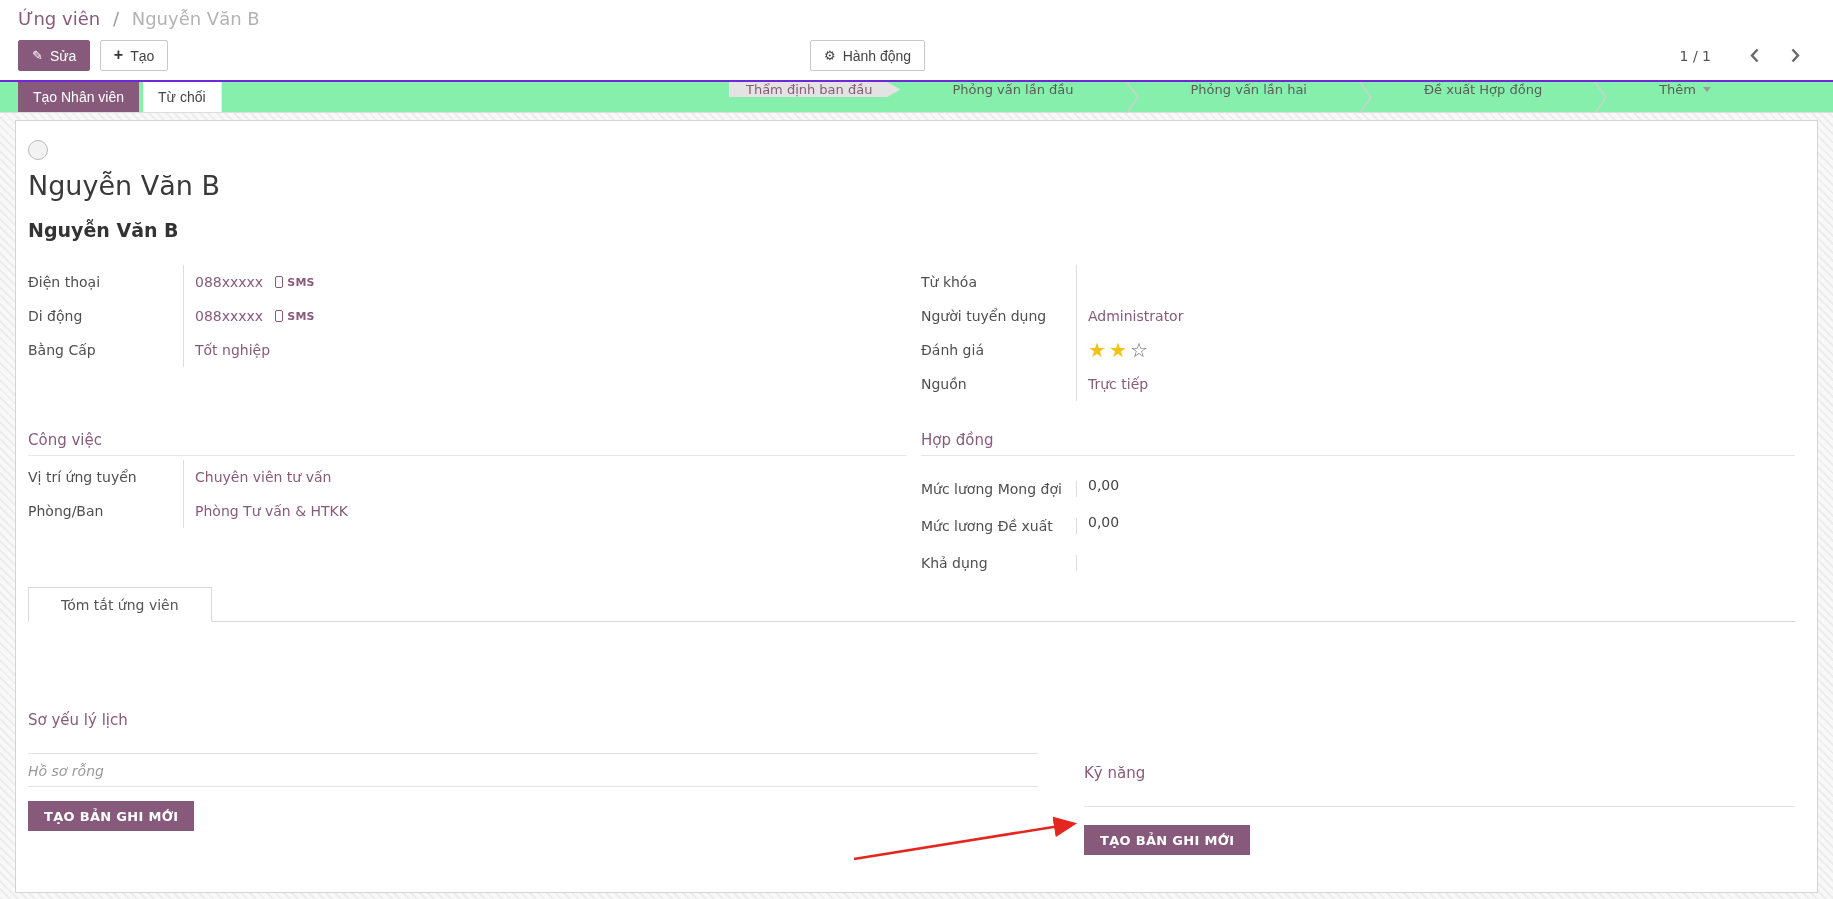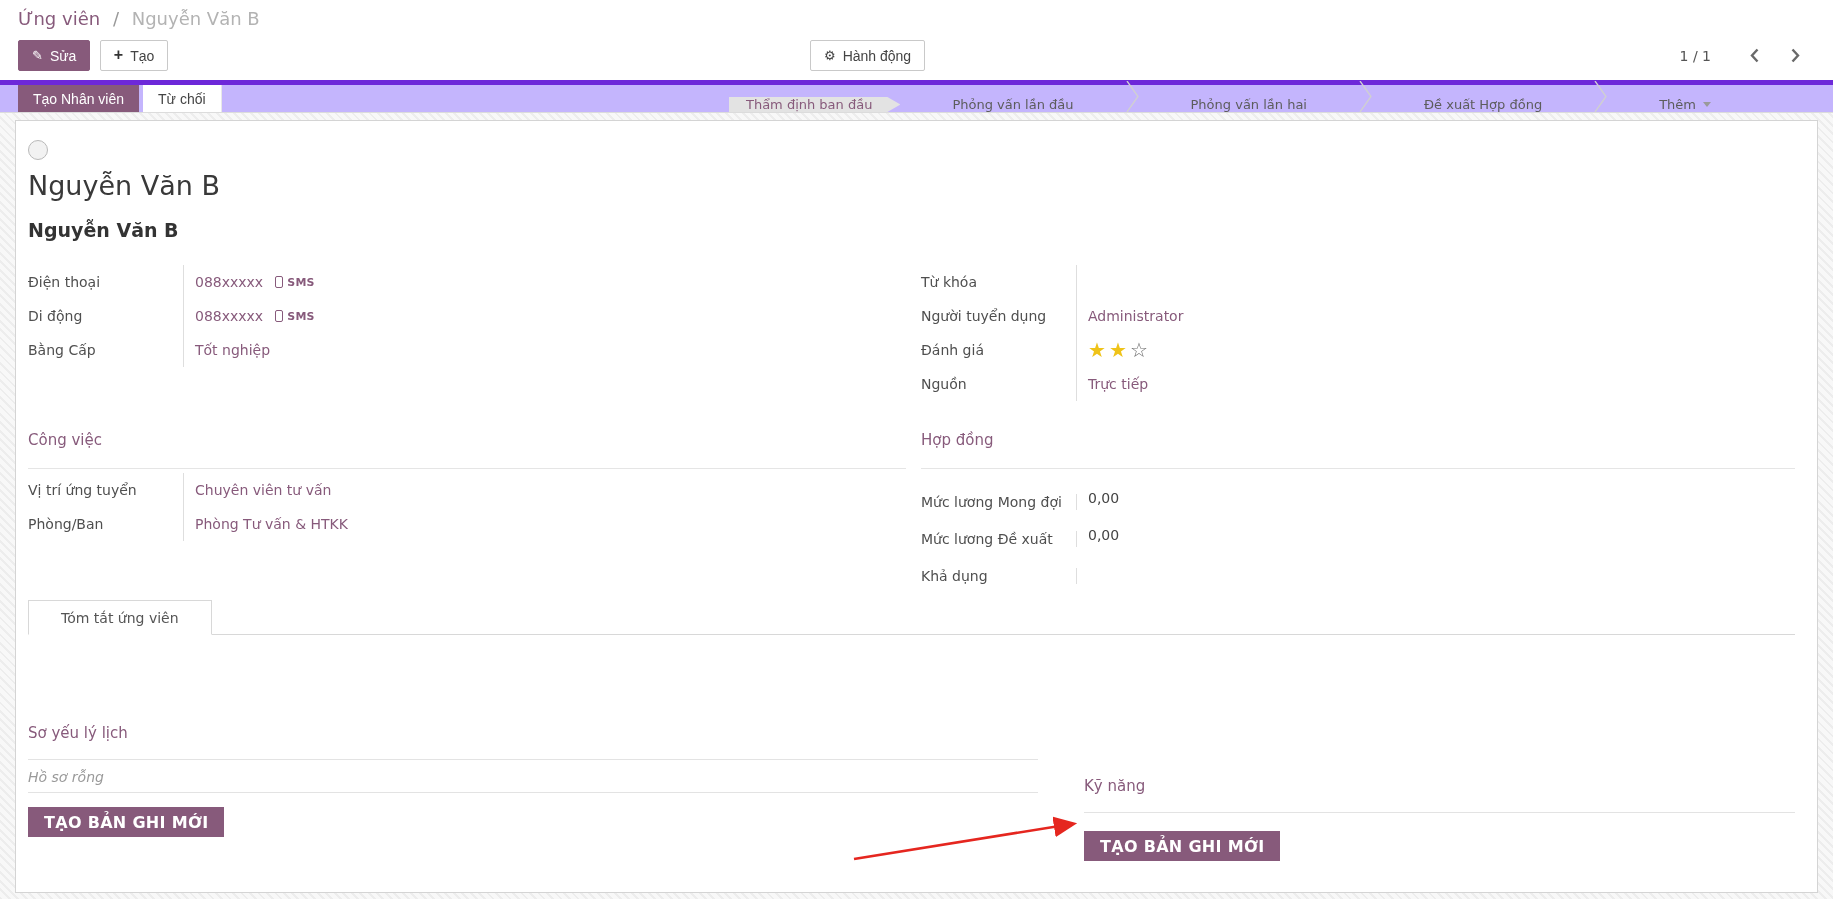--- a/index.html
+++ b/index.html
@@ -25,31 +25,31 @@
   .btn.primary { background:#875A7B; border-color:#875A7B; color:#fff; }
   .btn .glyph { font-size:13px; line-height:1; }
   .btn .glyph.plus { font-weight:bold; font-size:16px; color:#333; margin-top:-2px; }
   .action-btn { position:absolute; left:787px; top:0; }
   .pager { position:absolute; right:12px; top:0; height:31px; display:flex; align-items:center; color:#555; }
   .pager .pages { font-size:14px; margin-right:34px; }
   .pager .chev { cursor:pointer; padding:2px 5px; display:flex; align-items:center; }
   .pager .chev + .chev { margin-left:22px; }
   
   .statusbar {
-    height:33px; border-top:5px solid #6d28d9; border-bottom:1px solid #dcdcdc;
-    background:#c4b5fd; display:flex; justify-content:space-between; align-items:stretch;
+    height:33px; border-top:2px solid #6d28d9; border-bottom:1px solid #dcdcdc;
+    background:#86efac; display:flex; justify-content:space-between; align-items:stretch;
   }
   .sb-left { display:flex; align-items:stretch; padding-left:18px; gap:4px; }
   .sb-btn {
     border:none; background:#fff; color:#444; font-size:14px; padding:0 15px;
     display:flex; align-items:center; cursor:pointer;
   }
   .sb-btn.primary { background:#875A7B; color:#fff; }
   .sb-btn.secondary { border-right:1px solid #e8e8e8; }
-  .stages { display:flex; align-items:flex-end; margin-right:105px;gap:35px; }
+  .stages { display:flex; align-items:flex-start; margin-right:105px;gap:35px; }
   .stage {
     display:flex; align-items:center; padding:0 17px; font-size:13px;
     color:#5c5c5c; cursor:pointer; white-space:nowrap;
   }
   .stage.active {
     background:#e3e3e3; color:#875A7B; padding-right:28px;
     clip-path:polygon(0 0, calc(100% - 13px) 0, 100% 50%, calc(100% - 13px) 100%, 0 100%);
   }
   .stage-sep { display:flex; align-items:center; }
   .stage .caret {
@@ -88,37 +88,37 @@
   .fvalue.plain { color:#444; }
   .fvalue.lower { align-items:flex-end; padding-bottom:4px; }
   .sms-chip { display:inline-flex; align-items:center; gap:4px; cursor:pointer; }
   .phone-icon { width:8px; height:12px; border:1px solid #875A7B; border-radius:2px; display:inline-block; }
   .sms-label { font-size:11px; font-weight:700; color:#875A7B; letter-spacing:0.3px; }
   .stars { font-size:20px; letter-spacing:3px; line-height:1; cursor:pointer; }
   .star-filled { color:#efc319; }
   .star-empty { color:#6f6f6f; }
   .section-title {
     color:#875A7B; font-size:15px; line-height:22px;
-    padding-bottom:17px; border-bottom:1px solid #e5e5e5; margin-bottom:4px;
+    padding-bottom:4px; border-bottom:1px solid #e5e5e5; margin-bottom:4px;
   }
   
   .tabbar { margin-top:16px; display:flex; align-items:flex-end; border-bottom:1px solid #d8d8d8; height:35px; }
   .tab {
     height:35px; margin-bottom:-1px; display:inline-flex; align-items:center;
     padding:0 32px; background:#fff; color:#555; font-size:14px; cursor:pointer;
     border:1px solid #d8d8d8; border-bottom:1px solid #fff;
   }
   .tab-content { display:flex; align-items:flex-start; padding-top:87px; }
   .tc-left { width:1010px; flex-shrink:0; }
   .tc-right { flex:1; margin-left:46px; padding-top:53px; }
-  .sub-title { color:#875A7B; font-size:15px; line-height:22px; padding-bottom:15px; border-bottom:1px solid #e3e3e3; }
+  .sub-title { color:#875A7B; font-size:15px; line-height:22px; padding-bottom:22px; border-bottom:1px solid #e3e3e3; }
   .placeholder { font-style:italic; color:#9a9a9a; font-size:14px; padding:9px 0 7px; border-bottom:1px solid #e3e3e3; }
   .create-btn {
     margin-top:14px; height:30px; padding:0 16px; border:none; cursor:pointer;
-    background:#875A7B; color:#fff; font-size:16px; font-weight:700; letter-spacing:0.3px;
+    background:#875A7B; color:#fff; font-size:13px; font-weight:700; letter-spacing:0.3px;
     font-family:"DejaVu Sans","Liberation Sans",sans-serif;
   }
   .tc-right .create-btn { margin-top:18px; }
   
   .red-arrow { position:absolute; left:848px; top:814px; pointer-events:none; }
 </style>
 </head>
 <body>
 
 <div class="control-panel">

